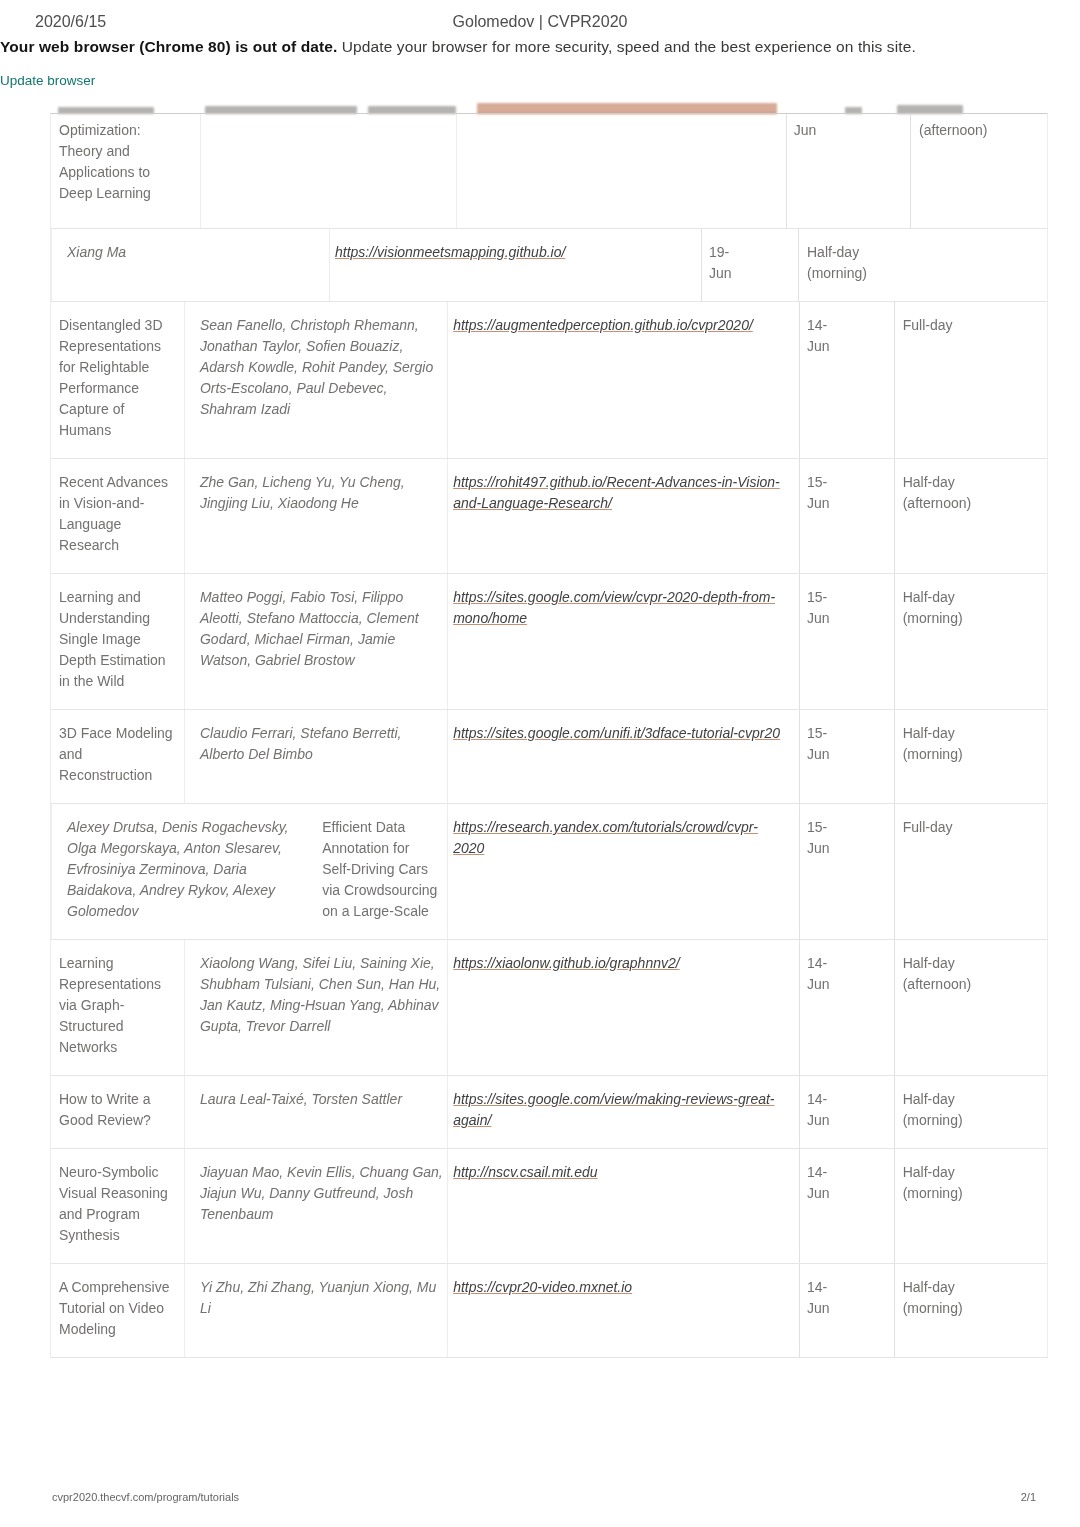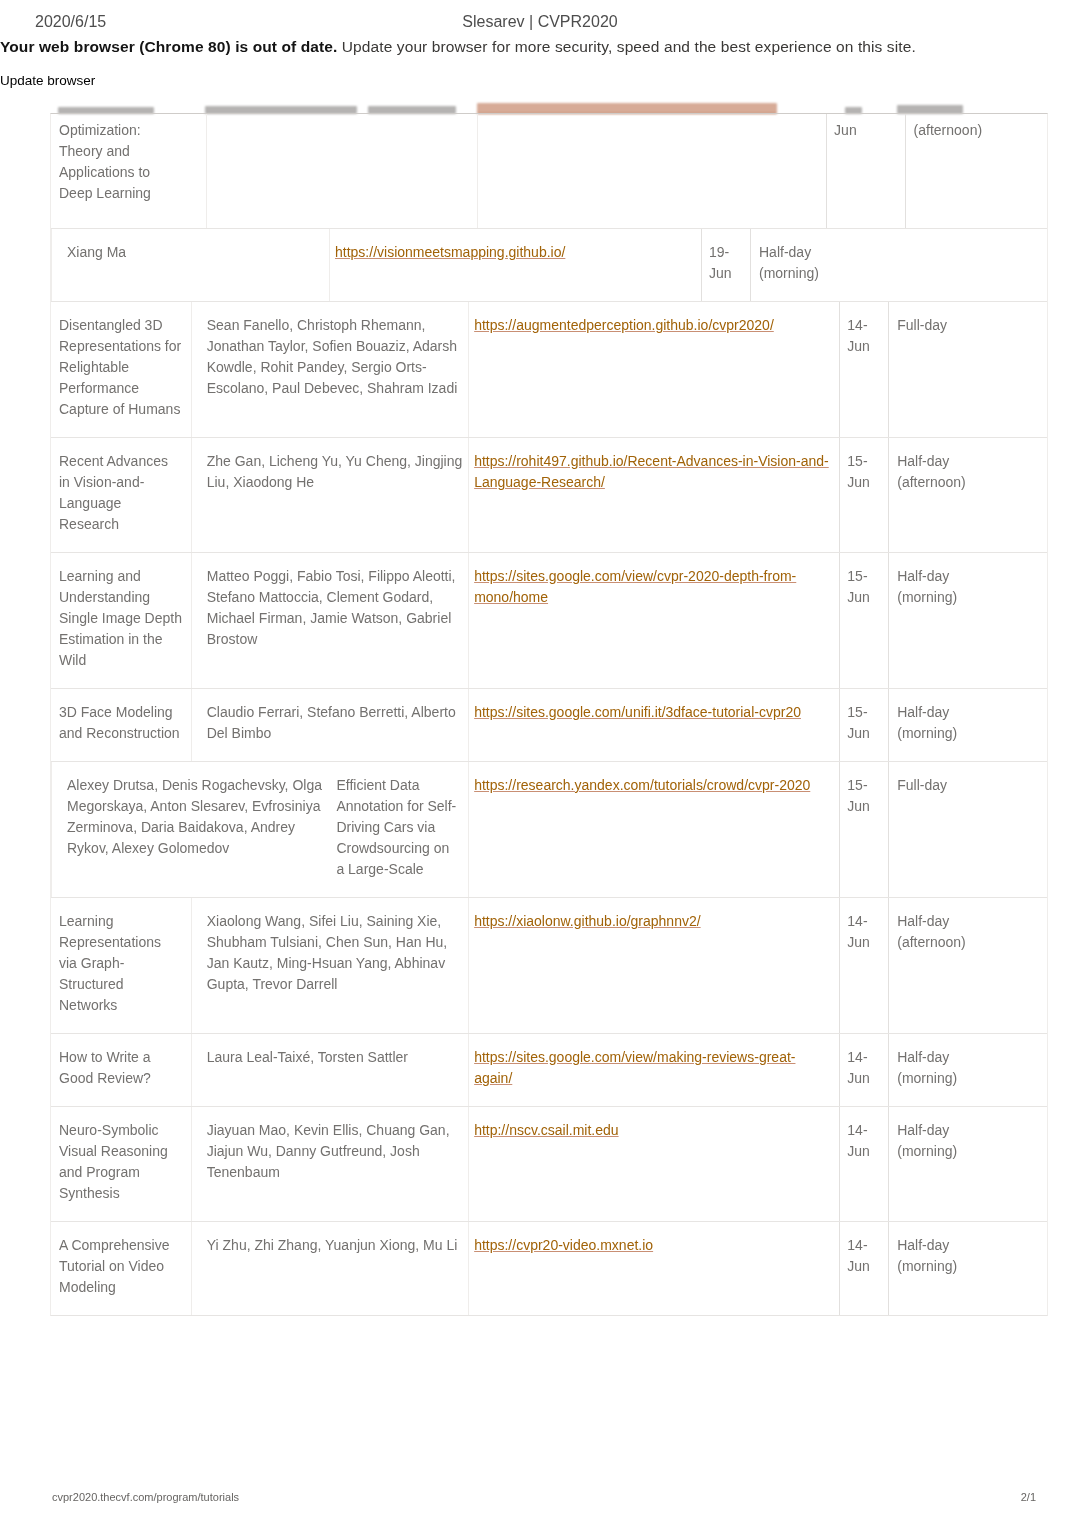--- a/index.html
+++ b/index.html
@@ -19,54 +19,54 @@
   .print-footer { position:absolute; bottom:22px; left:52px; right:44px; height:14px;
     font-size:11px; color:#666462; }
   .footer-url { position:absolute; left:0; top:0; filter:blur(.3px); }
   .footer-page { position:absolute; right:0; top:0; filter:blur(.3px); }
 
   
   .banner { position:absolute; top:38px; left:0; width:100%; text-align:left; }
   .banner-line { font-size:15.5px; color:#3a3836; letter-spacing:.1px; }
   .banner-line strong { color:#141414; font-weight:700; }
   .update-link { display:inline-block; margin-top:17px; font-size:13.5px;
-    color:#000000; text-decoration:none; cursor:pointer; filter:blur(.6px); }
+    color:#0f766e; text-decoration:none; cursor:pointer; filter:blur(.6px); }
 
   
   .frag { position:absolute; border-radius:1px; filter:blur(1.1px); }
   .frag-gray { background:rgba(120,117,114,.55); }
   .frag-link { background:rgba(193,126,95,.65); border-bottom:1px solid rgba(180,110,80,.8); }
 
   
   .table { position:absolute; left:50px; top:113px; width:998px;
     border-top:1px solid #cfccc9; border-bottom:1px solid #e6e4e2;
     border-left:1px solid #efedeb; border-right:1px solid #efedeb;
     font-size:14px; line-height:21px; }
   .row { display:flex; align-items:stretch; }
   .row + .row { border-top:1px solid #e7e5e3; }
   .cell { padding:13px 8px 17px 8px; }
   .c-title    { width:140px; padding-left:8px; }
-  .c-speakers { width:278px; padding-left:15px; padding-right:2px; border-left:1px solid #efedeb; }
+  .c-speakers { width:278px; padding-left:15px; padding-right:2px; border-left:1px solid #efedeb;font-style:italic; }
   .c-url      { width:372px; padding-left:5px;  padding-right:10px; border-left:1px solid #efedeb; }
   .c-date     { width:49px;  padding-left:7px;  padding-right:2px; border-left:1px solid #e2e0de; white-space:pre-line; }
-  .c-duration { width:159px;  padding-right:50px; border-left:1px solid #e2e0de; }
+  .c-duration { width:159px;  padding-right:50px; border-left:1px solid #e2e0de;margin-left:48px; }
   .row.partial .cell { padding-top:6px; }
   .row.partial { min-height:114px;gap:36px; }
-  .tutorial-link { color:#a16207; text-decoration:underline;
-    text-decoration-color:#c98f74; overflow-wrap:break-word; word-wrap:break-word; }
+  .tutorial-link { color:#404040; text-decoration:underline;
+    text-decoration-color:#c98f74; overflow-wrap:break-word; word-wrap:break-word;font-style:italic; }
   .cell, .tutorial-link { filter:blur(.25px); }
 </style>
 </head>
 <body>
 
 <div class="page">
 
   <div class="print-header">
     <span class="print-date">2020/6/15</span>
-    <span class="print-title">Slesarev | CVPR2020</span>
+    <span class="print-title">Golomedov | CVPR2020</span>
   </div>
 
   <div class="banner">
     <p class="banner-line"><strong>Your web browser (Chrome 80) is out of date.</strong><span> Update your browser for more security, speed and the best experience on this site.</span></p>
     <a class="update-link">Update browser</a>
   </div>
 
   <div class="frag frag-gray" style="left:58px;  top:107px; width:96px;  height:7px;"></div>
   <div class="frag frag-gray" style="left:205px; top:106px; width:152px; height:8px;"></div>
   <div class="frag frag-gray" style="left:368px; top:106px; width:88px;  height:8px;"></div>

